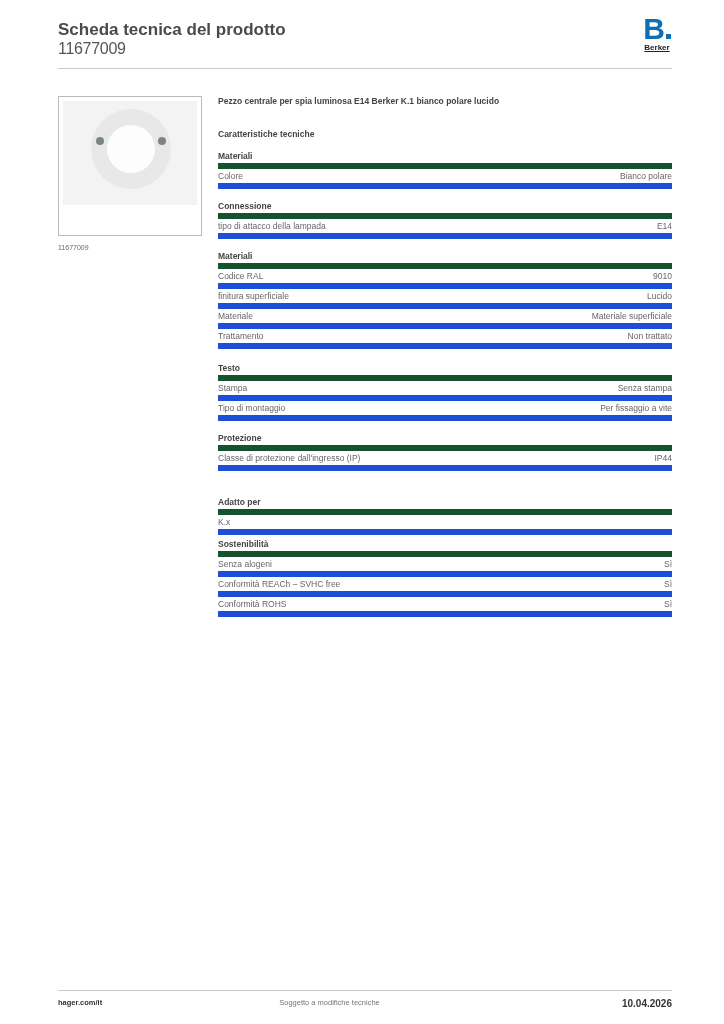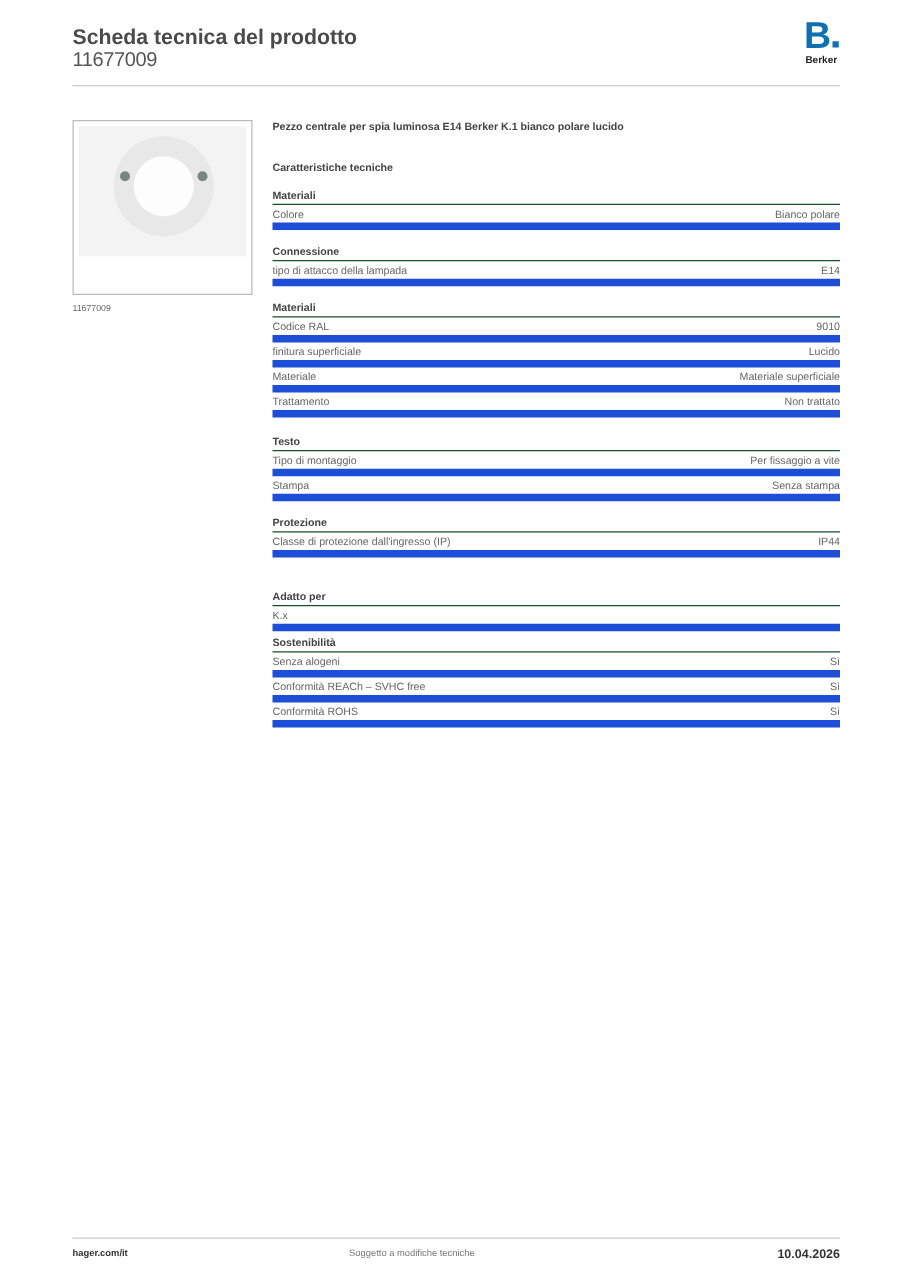--- a/index.html
+++ b/index.html
@@ -2,33 +2,33 @@
 <html><head>
 <meta charset="utf-8">
 <style>
   html, body { margin: 0; padding: 0; background: #fff; }
   body { width: 724px; height: 1024px; position: relative; font-family: "Liberation Sans", sans-serif; color: #555; overflow: hidden; }
   .title { position: absolute; left: 58px; top: 20px; font-size: 17px; font-weight: bold; color: #4a4a4a; }
   .code { position: absolute; left: 58px; top: 40px; font-size: 16px; color: #555; letter-spacing: -0.3px; }
   .logo { position: absolute; left: 640px; top: 16px; width: 34px; text-align: center; }
   .logo-b { font-size: 30px; font-weight: bold; color: #0e6fb3; line-height: 26px; font-family: "Liberation Sans", sans-serif; }
   .logo-dot { display: inline-block; width: 5px; height: 5px; background: #0e6fb3; margin-left: 1px; }
-  .logo-t { font-size: 8px; font-weight: bold; color: #222; margin-top: 1px; }
+  .logo-t { font-size: 8px; font-weight: bold; color: #222; margin-top: 1px; text-decoration: underline; }
   .hr-top { position: absolute; left: 58px; top: 68px; width: 614px; height: 1px; background: #ccc; }
   .img-box { position: absolute; left: 58px; top: 96px; width: 144px; height: 140px; border: 1px solid #bbb; box-sizing: border-box; background: #fff; }
   .img-inner { position: absolute; left: 4px; top: 4px; width: 134px; height: 104px; background: #f3f3f3; }
   .ring { position: absolute; left: 28px; top: 8px; width: 80px; height: 80px; border-radius: 50%; background: #e8e8e8; }
   .hole { position: absolute; left: 16px; top: 16px; width: 48px; height: 48px; border-radius: 50%; background: #fdfdfd; }
   .screw { position: absolute; width: 8px; height: 8px; border-radius: 50%; background: #7a8580; top: 36px; }
   .img-caption { position: absolute; left: 58px; top: 244px; font-size: 7px; color: #666; }
   .content { position: absolute; left: 218px; top: 96px; width: 454px; }
   .prod-name { font-size: 8.5px; font-weight: bold; color: #444; height: 10px; }
   .section-title { font-size: 8.5px; font-weight: bold; color: #444; margin-top: 23px; height: 10px; }
   .group { margin-top: 12px; }
-  .group-title { font-size: 8.5px; font-weight: bold; color: #444; padding-bottom: 2px; border-bottom: 1px solid #14532d; }
+  .group-title { font-size: 8.5px; font-weight: bold; color: #444; padding-bottom: 2px; border-bottom: 6px solid #14532d; }
   .row { display: flex; justify-content: space-between; font-size: 8.5px; color: #666; padding: 2px 0 2px; border-bottom: 6px solid #1d4ed8; }
   .footer-line { position: absolute; left: 58px; top: 990px; width: 614px; height: 1px; background: #ccc; }
   .footer-l { position: absolute; left: 58px; top: 998px; font-size: 7.5px; font-weight: bold; color: #333; }
   .footer-c { position: absolute; left: 0; width: 659px; text-align: center; top: 998px; font-size: 7.5px; color: #777; }
   .footer-r { position: absolute; right: 52px; top: 998px; font-size: 10px; font-weight: bold; color: #333; }
 </style>
 </head>
 <body>
 
 <div class="title">Scheda tecnica del prodotto</div>
@@ -83,26 +83,26 @@
           <span>Materiale superficiale</span>
         </div>
         <div class="row">
           <span>Trattamento</span>
           <span>Non trattato</span>
         </div>
       </div>
       <div class="group" style="margin-top: 14px;">
         <div class="group-title">Testo</div>
         <div class="row">
+          <span>Stampa</span>
+          <span>Senza stampa</span>
+        </div>
+        <div class="row">
           <span>Tipo di montaggio</span>
           <span>Per fissaggio a vite</span>
-        </div>
-        <div class="row">
-          <span>Stampa</span>
-          <span>Senza stampa</span>
         </div>
       </div>
       <div class="group" style="margin-top: 12px;">
         <div class="group-title">Protezione</div>
         <div class="row">
           <span>Classe di protezione dall'ingresso (IP)</span>
           <span>IP44</span>
         </div>
       </div>
       <div class="group" style="margin-top: 26px;">

